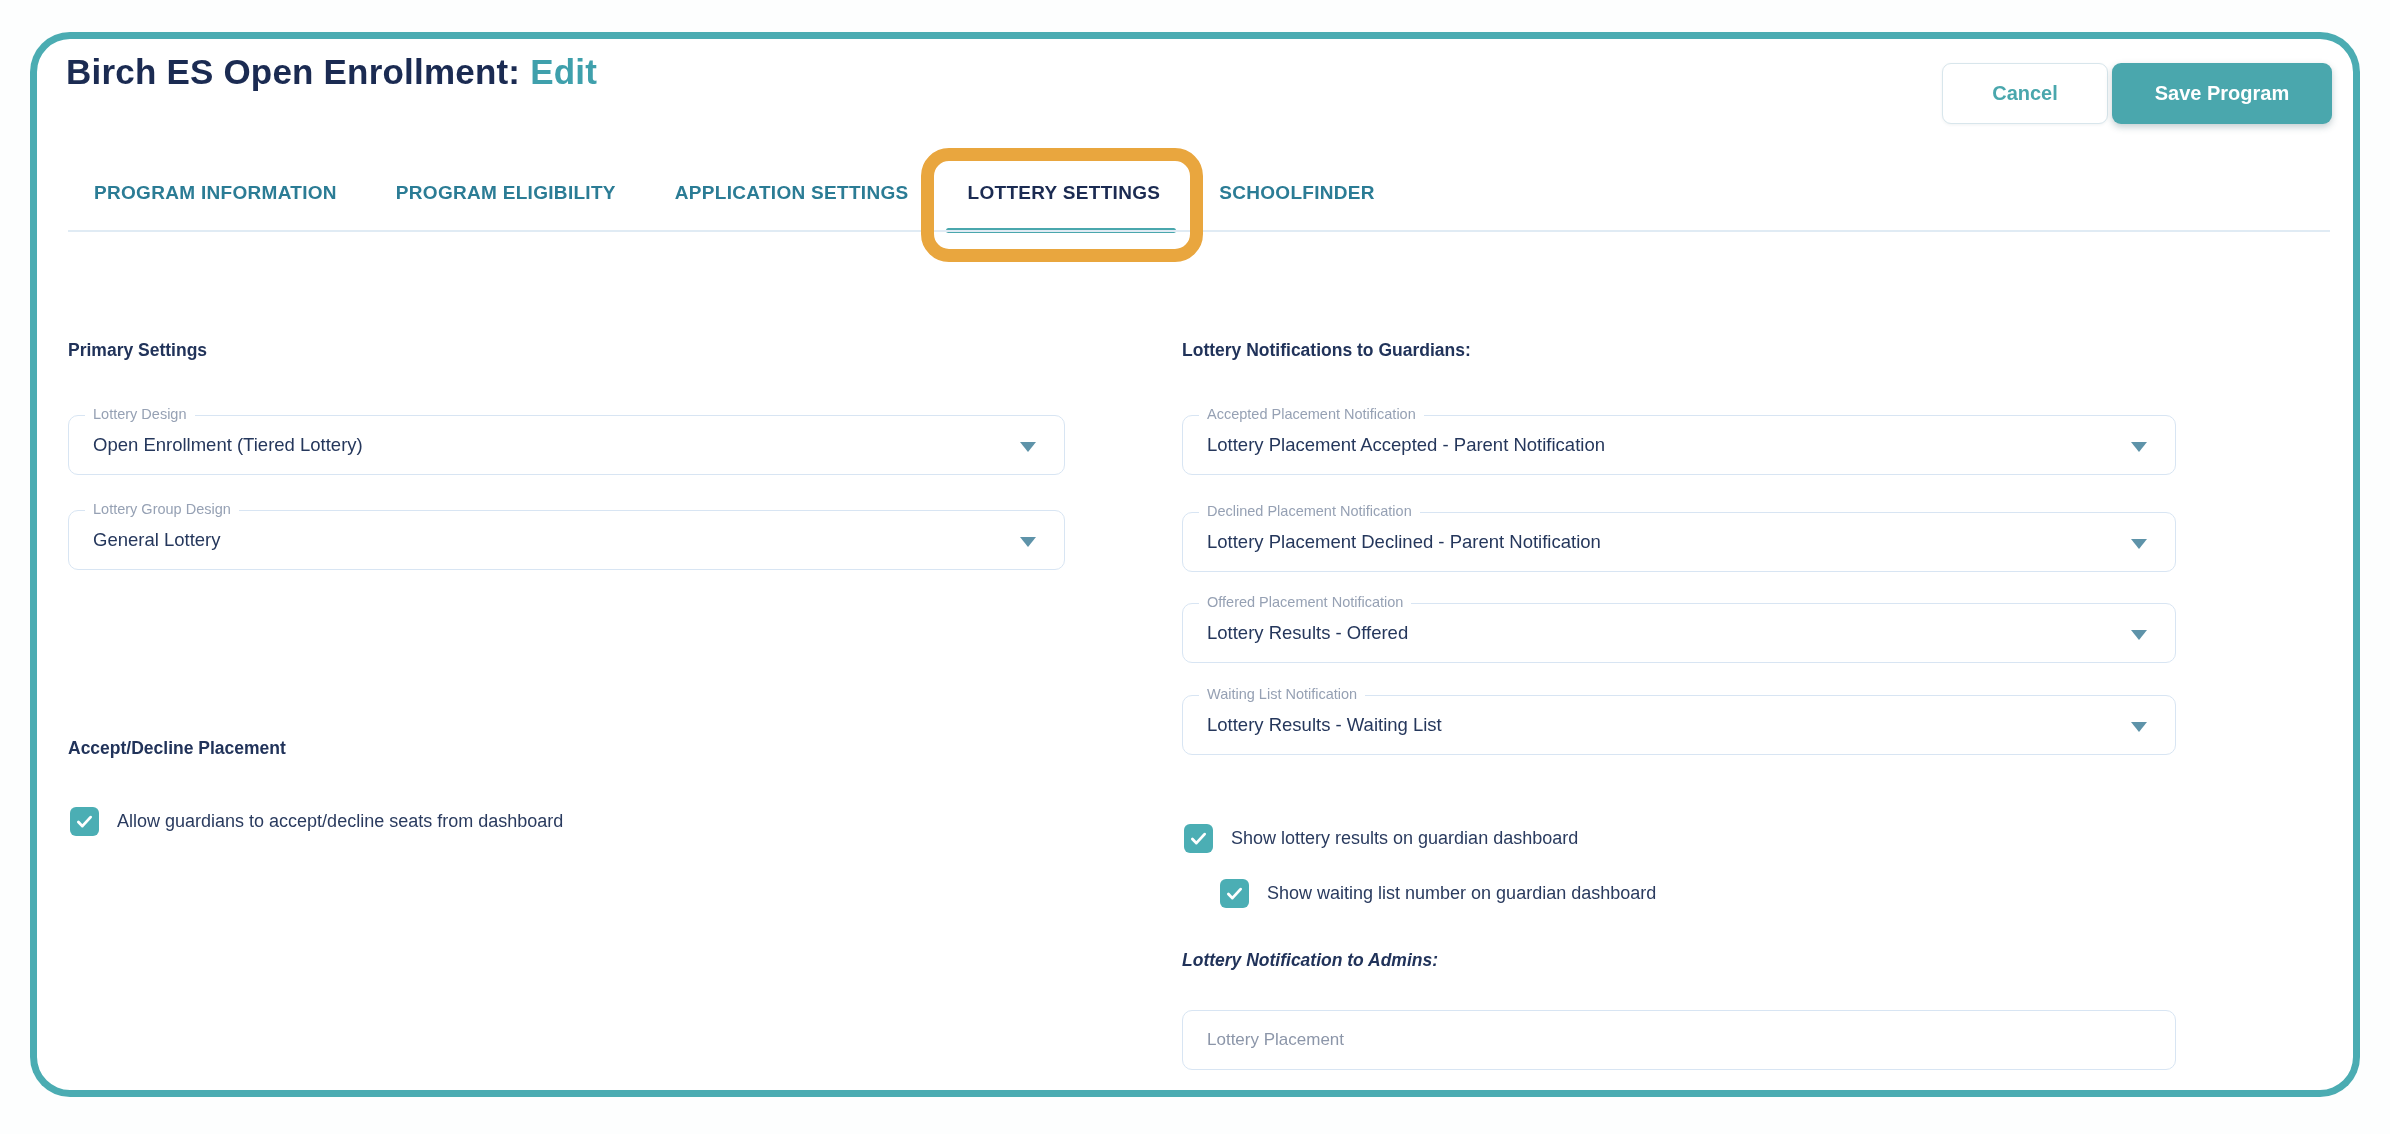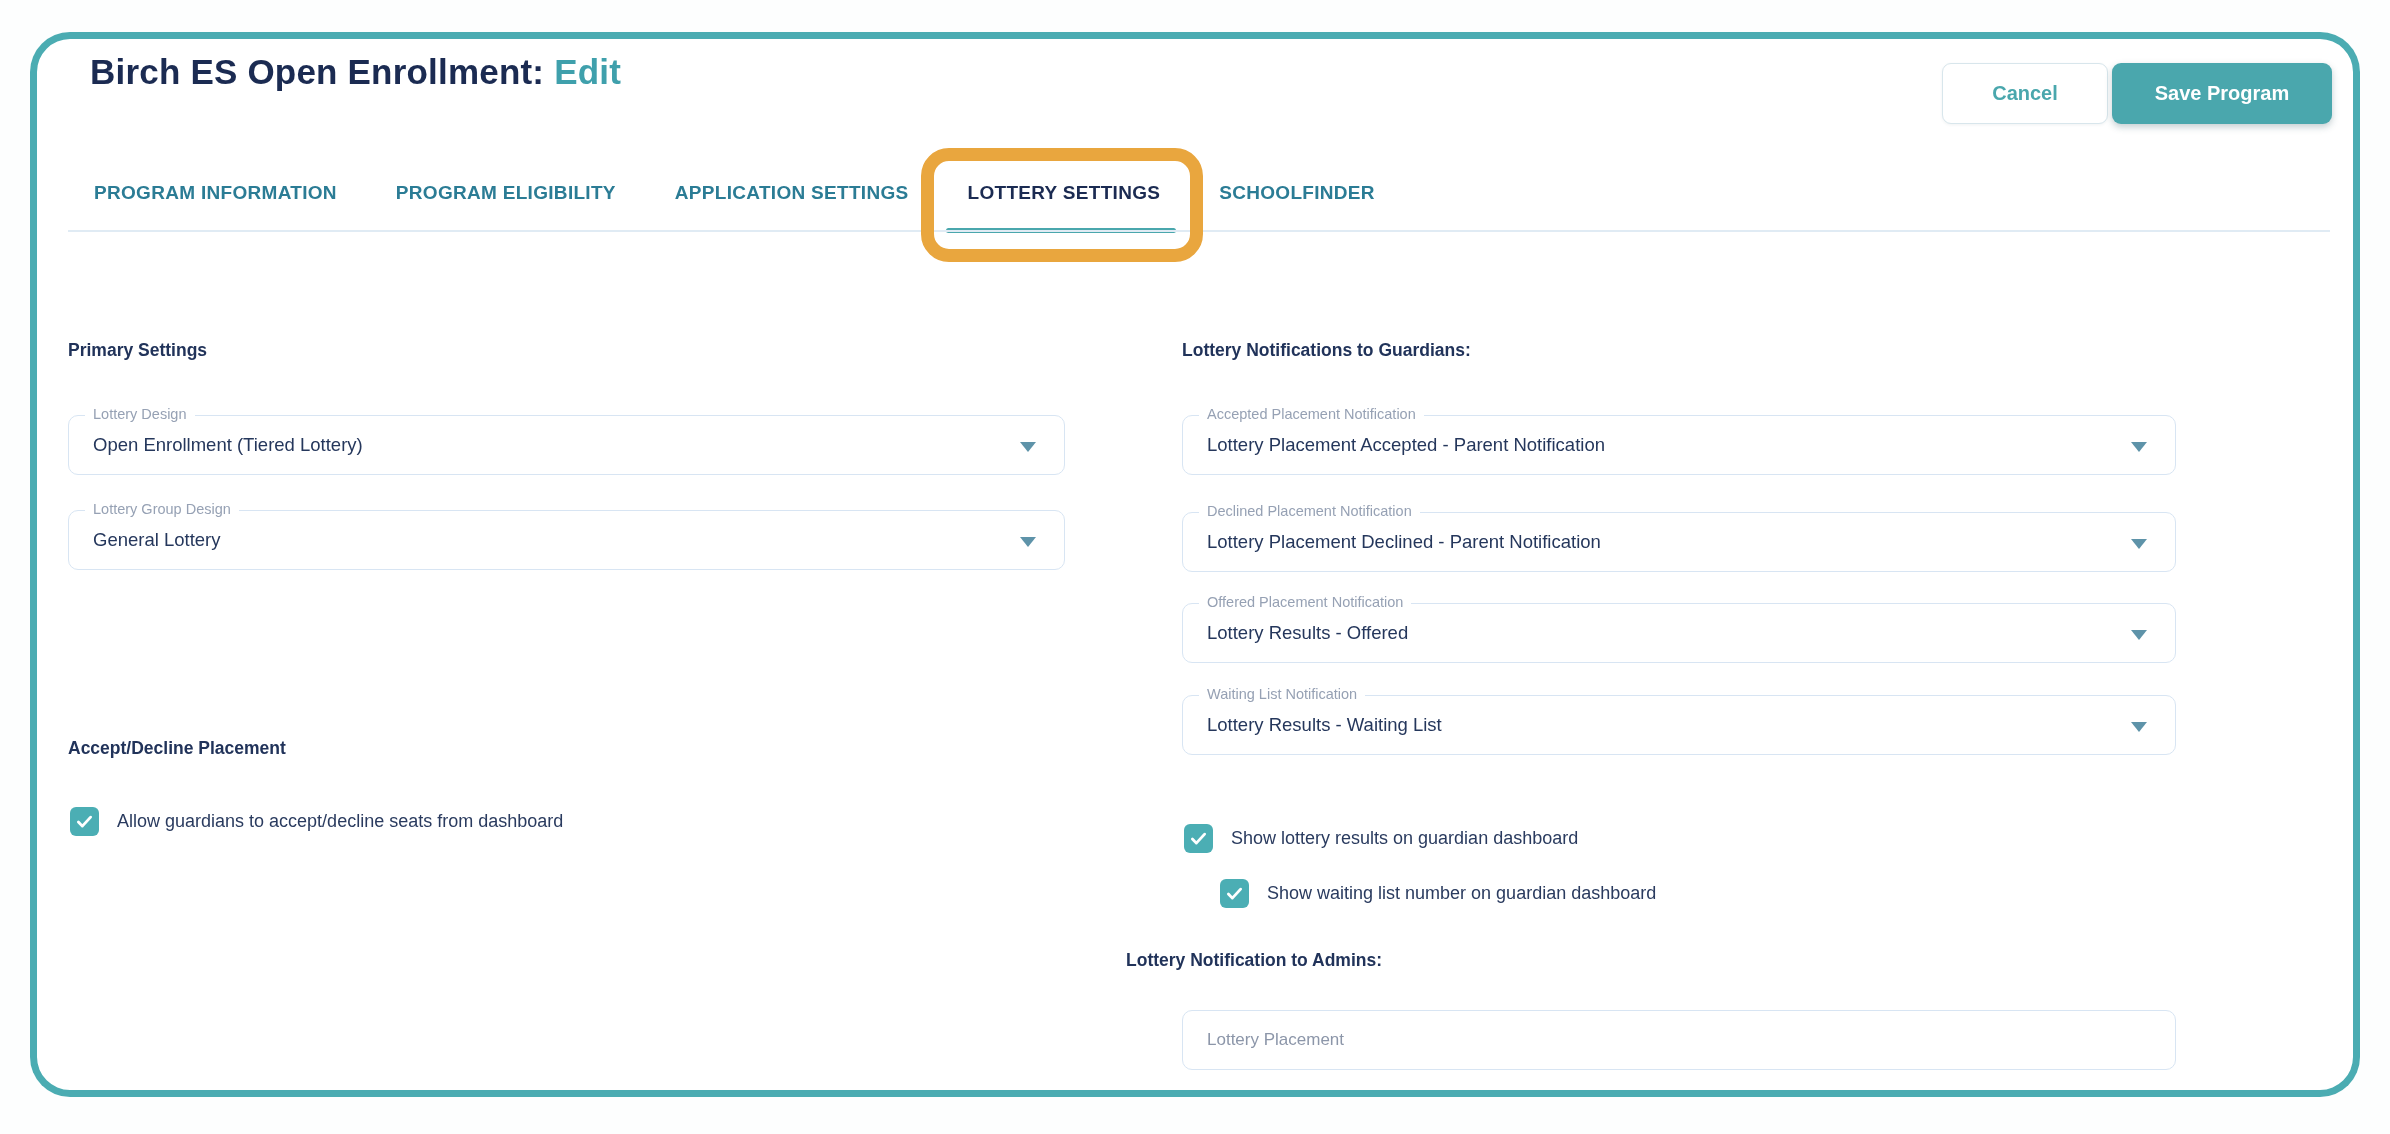--- a/index.html
+++ b/index.html
@@ -9,21 +9,21 @@
   .card {
     position: absolute; left: 30px; top: 32px; width: 2330px; height: 1065px;
     background: #FFFFFF; border-radius: 40px;
     box-shadow: inset 0 0 0 7px #4BACB2;
   }
   .abs { position: absolute; }
 
   
   .page-title {
     left: 36px; top: 20px; font-size: 35px; font-weight: 700;
-    color: #1B2B52; letter-spacing: 0.2px; white-space: nowrap; margin-left: 24px;
+    color: #1B2B52; letter-spacing: 0.2px; white-space: nowrap;
   }
   .page-title .mode { color: #3FA0AC; }
 
   .btn {
     top: 31px; height: 61px; border-radius: 9px; font-size: 20px; font-weight: 700;
     display: flex; align-items: center; justify-content: center; cursor: pointer;
     font-family: "Liberation Sans", sans-serif;
   }
   .btn-cancel {
     left: 1868px; width: 166px; background: #FFFFFF;
@@ -190,19 +190,19 @@
 
   <div class="abs check-row" style="left:1154px; top:847px;padding-left:36px;">
     <span class="checkbox">
       <svg viewBox="0 0 24 24">
         <path d="M5 12.5l4.5 4.8L19 7" stroke="#FFFFFF" stroke-width="3.2" fill="none" stroke-linecap="round" stroke-linejoin="round"></path>
       </svg>
     </span>
     <span class="check-label">Show waiting list number on guardian dashboard</span>
   </div>
 
-  <div class="abs section-heading" style="left:1096px; top:918px;">Lottery Notification to Admins:</div>
+  <div class="abs section-heading" style="left:1152px; top:918px;font-style:italic;">Lottery Notification to Admins:</div>
 
   <div class="abs w-right" style="left:1152px; top:978px;">
     <input class="text-input" type="text" value="" placeholder="Lottery Placement" style="">
   </div>
 
 </div>
 
 </body></html>

